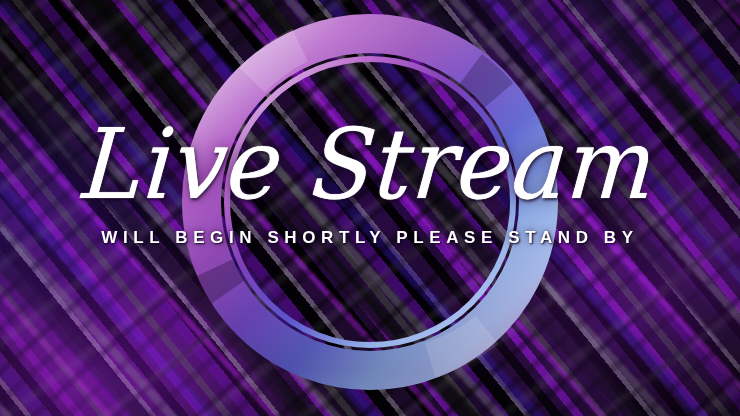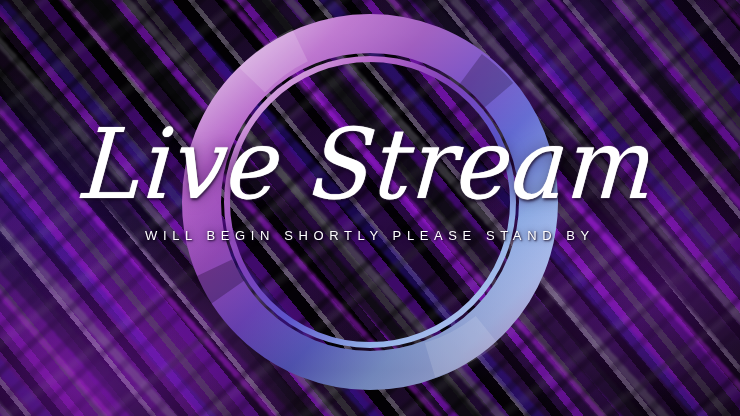--- a/index.html
+++ b/index.html
@@ -173,22 +173,22 @@
       0 0 14px rgba(30,8,50,0.55);
     transform: skewX(-5deg) scaleY(1.06);
     transform-origin: center;
     white-space: nowrap;
   }
 
   #subtitle {
     display: block;
     margin-top: 16px;
     font-family: "Liberation Sans", sans-serif;
-    font-weight: 400;
-    font-size: 13px;
+    font-weight: 700;
+    font-size: 17px;
     letter-spacing: 5.6px;
     text-transform: uppercase;
     color: #ffffff;
     text-shadow:
       1px 1px 2px rgba(16,4,30,0.95),
       0 0 6px rgba(20,6,40,0.7);
     white-space: nowrap;
   }
 </style>
 </head>

